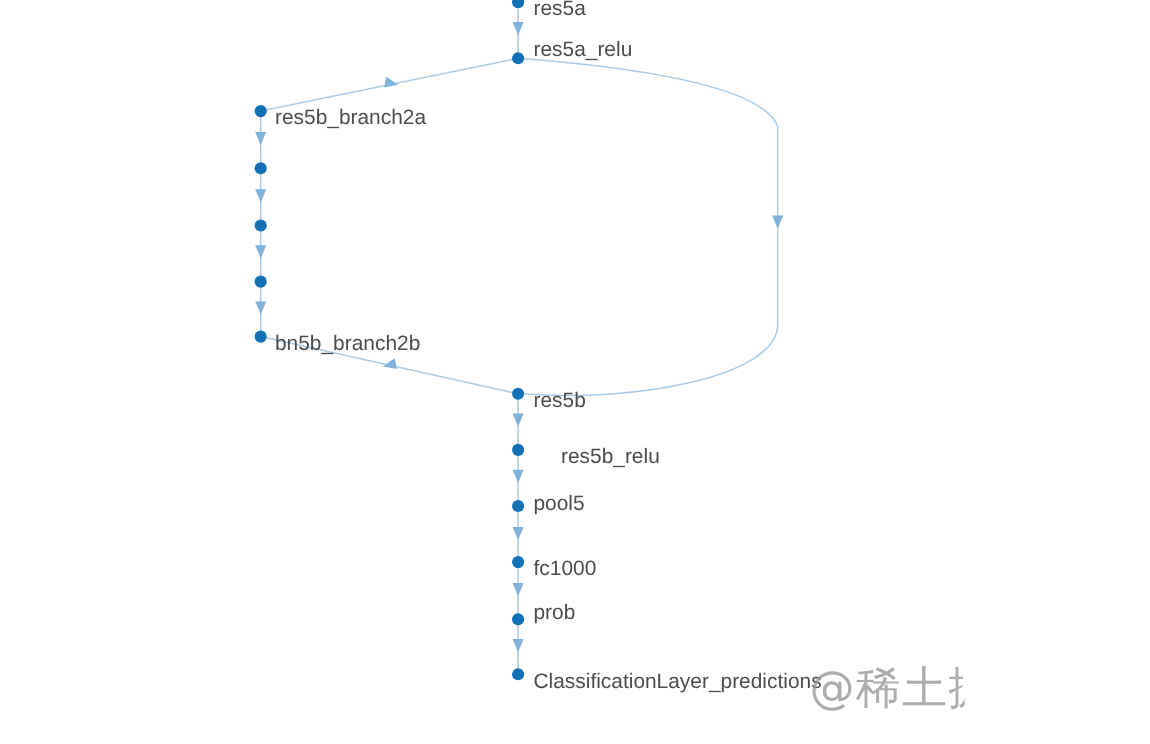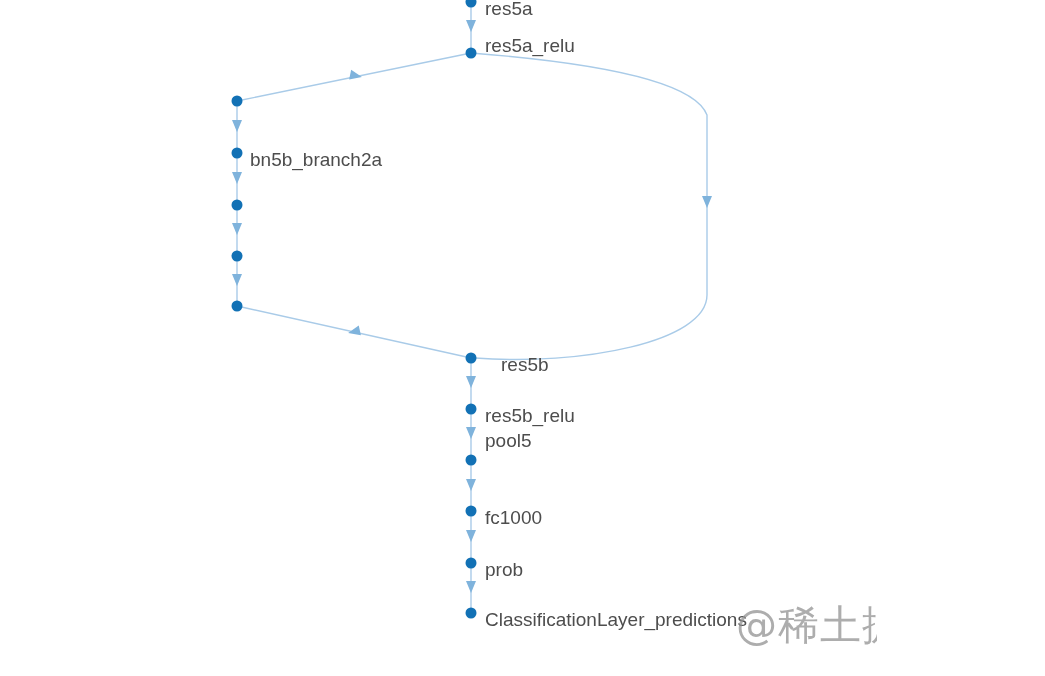--- a/index.html
+++ b/index.html
@@ -80,23 +80,24 @@
     <circle class="node-dot" cx="471" cy="358" r="5.5"></circle>
     <circle class="node-dot" cx="471" cy="409" r="5.5"></circle>
     <circle class="node-dot" cx="471" cy="460" r="5.5"></circle>
     <circle class="node-dot" cx="471" cy="511" r="5.5"></circle>
     <circle class="node-dot" cx="471" cy="563" r="5.5"></circle>
     <circle class="node-dot" cx="471" cy="613" r="5.5"></circle>
   </svg>
 
   <div class="node-label" style="left:485px; top:-2px">res5a</div>
   <div class="node-label" style="left:485px; top:35px">res5a_relu</div>
-  <div class="node-label" style="left:250px; top:149px">bn5b_branch2a</div>
-  <div class="node-label" style="left:501px; top:354px">res5b</div>
-  <div class="node-label" style="left:485px; top:405px">res5b_relu</div>
-  <div class="node-label" style="left:485px; top:430px">pool5</div>
+  <div class="node-label" style="left:250px; top:97px">res5b_branch2a</div>
+  <div class="node-label" style="left:250px; top:302px">bn5b_branch2b</div>
+  <div class="node-label" style="left:485px; top:354px">res5b</div>
+  <div class="node-label" style="left:510px; top:405px">res5b_relu</div>
+  <div class="node-label" style="left:485px; top:448px">pool5</div>
   <div class="node-label" style="left:485px; top:507px">fc1000</div>
-  <div class="node-label" style="left:485px; top:559px">prob</div>
+  <div class="node-label" style="left:485px; top:547px">prob</div>
   <div class="node-label" style="left:485px; top:609px">ClassificationLayer_predictions</div>
 
   <div class="watermark">@稀土掘金技术社区</div>
 
 </div>
 
 </body></html>

